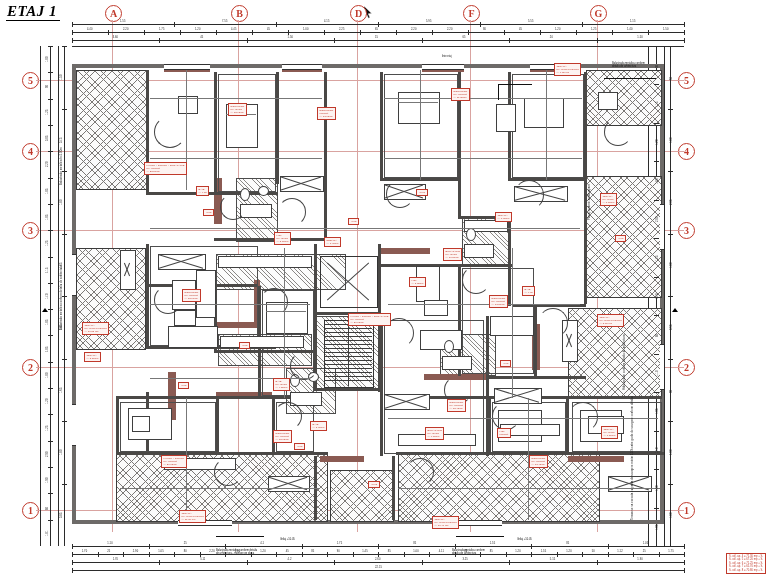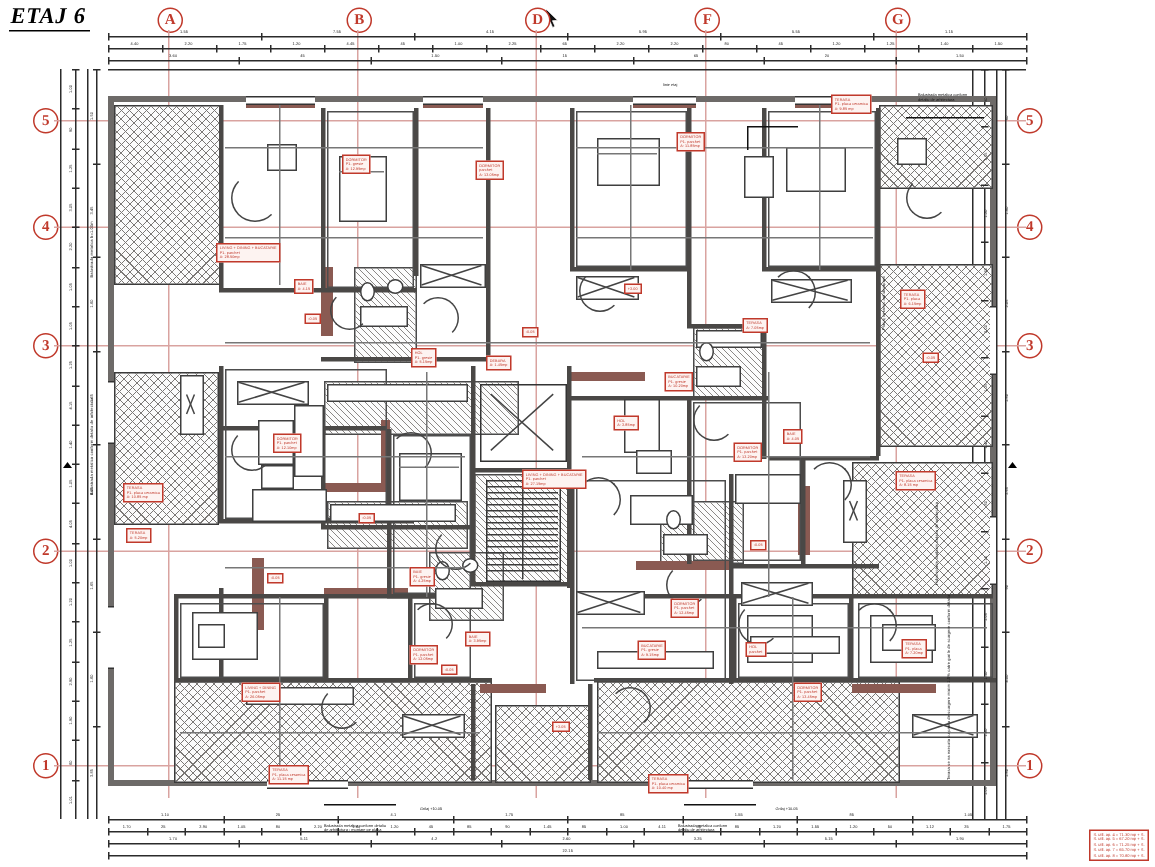--- a/index.html
+++ b/index.html
@@ -95,21 +95,21 @@
   #cursor{position:absolute;left:364px;top:6px;width:10px;height:13px;}
 
   .fix{position:absolute;border:.45px solid #3f3f3f;background:#fff;}
   .fixr{position:absolute;border:.45px solid #3f3f3f;background:#fff;border-radius:50%;}
 </style>
 </head>
 <body>
 
 <div id="sheet">
 
-  <div id="title">ETAJ 6</div>
+  <div id="title">ETAJ 1</div>
 
   <svg id="cursor" viewBox="0 0 10 13">
     <polygon points="0,0 0,11 2.7,8.4 4.4,12.3 6,11.6 4.3,7.8 7.8,7.6" fill="#111" stroke="#fff" stroke-width=".5"></polygon>
   </svg>
 
   <div class="bub" style="left:105px;top:5px">
       <span>A</span>
     </div>
   <div class="bub" style="left:231px;top:5px">
       <span>B</span>

